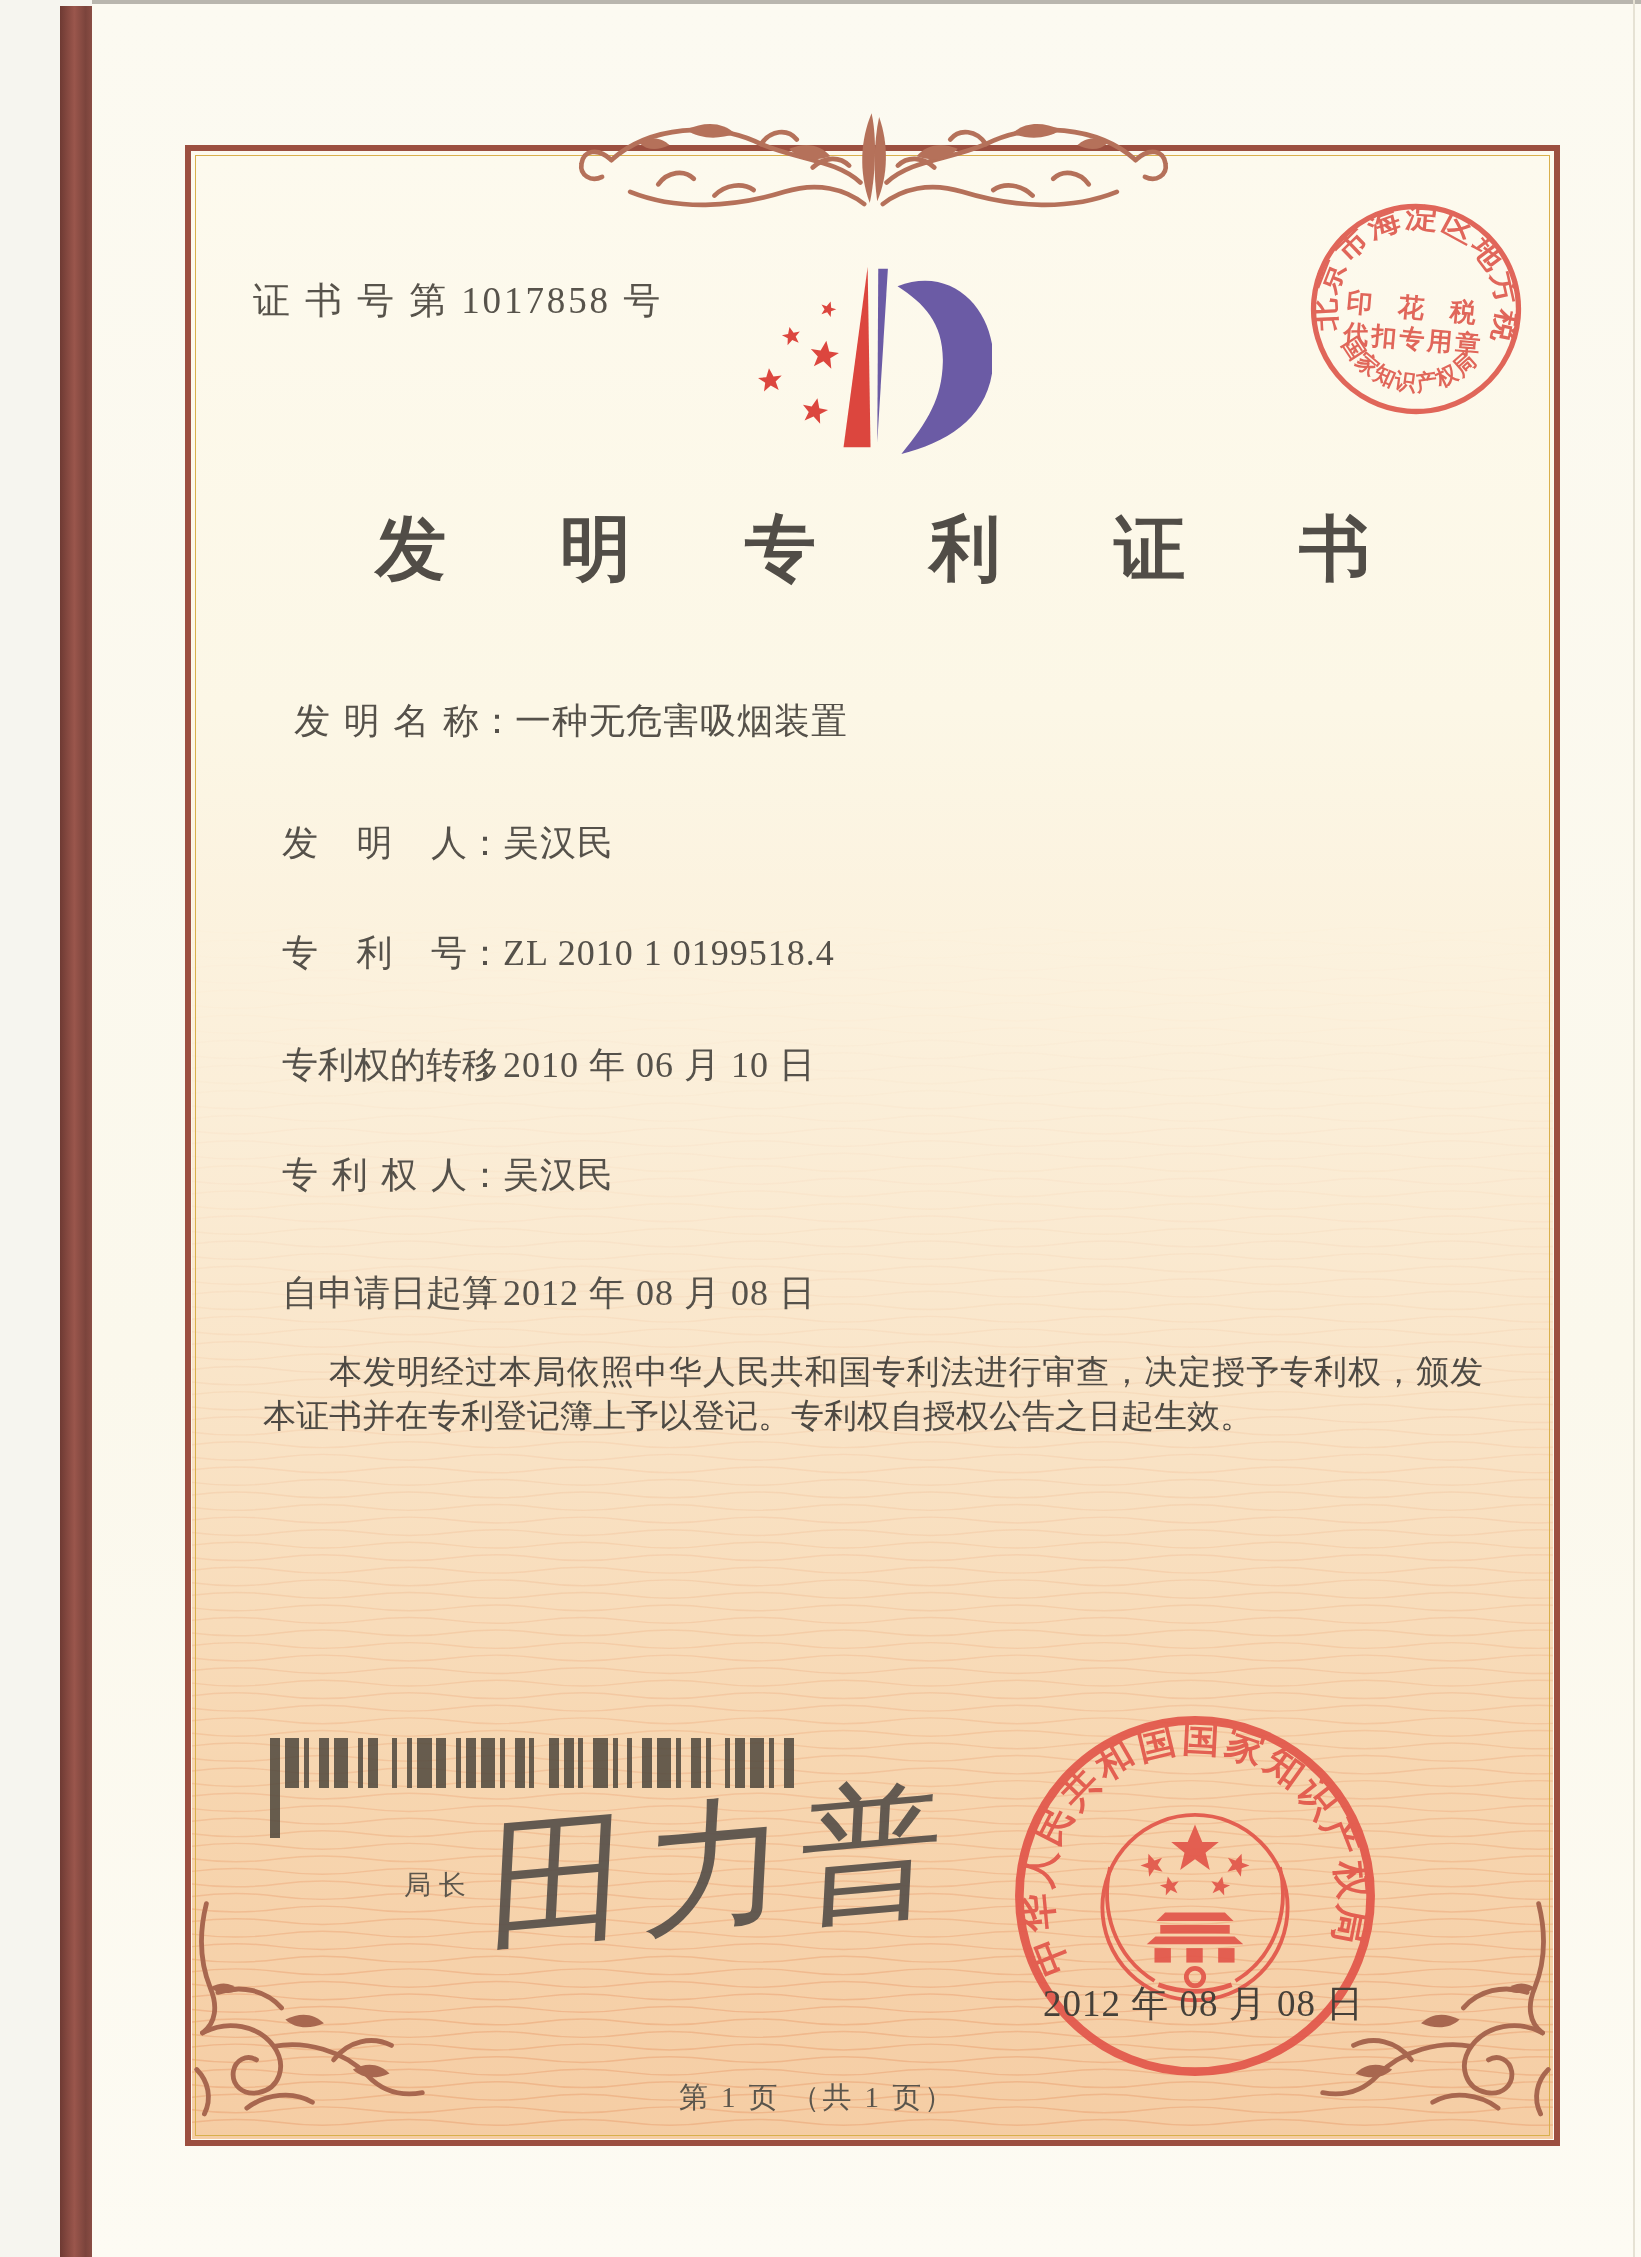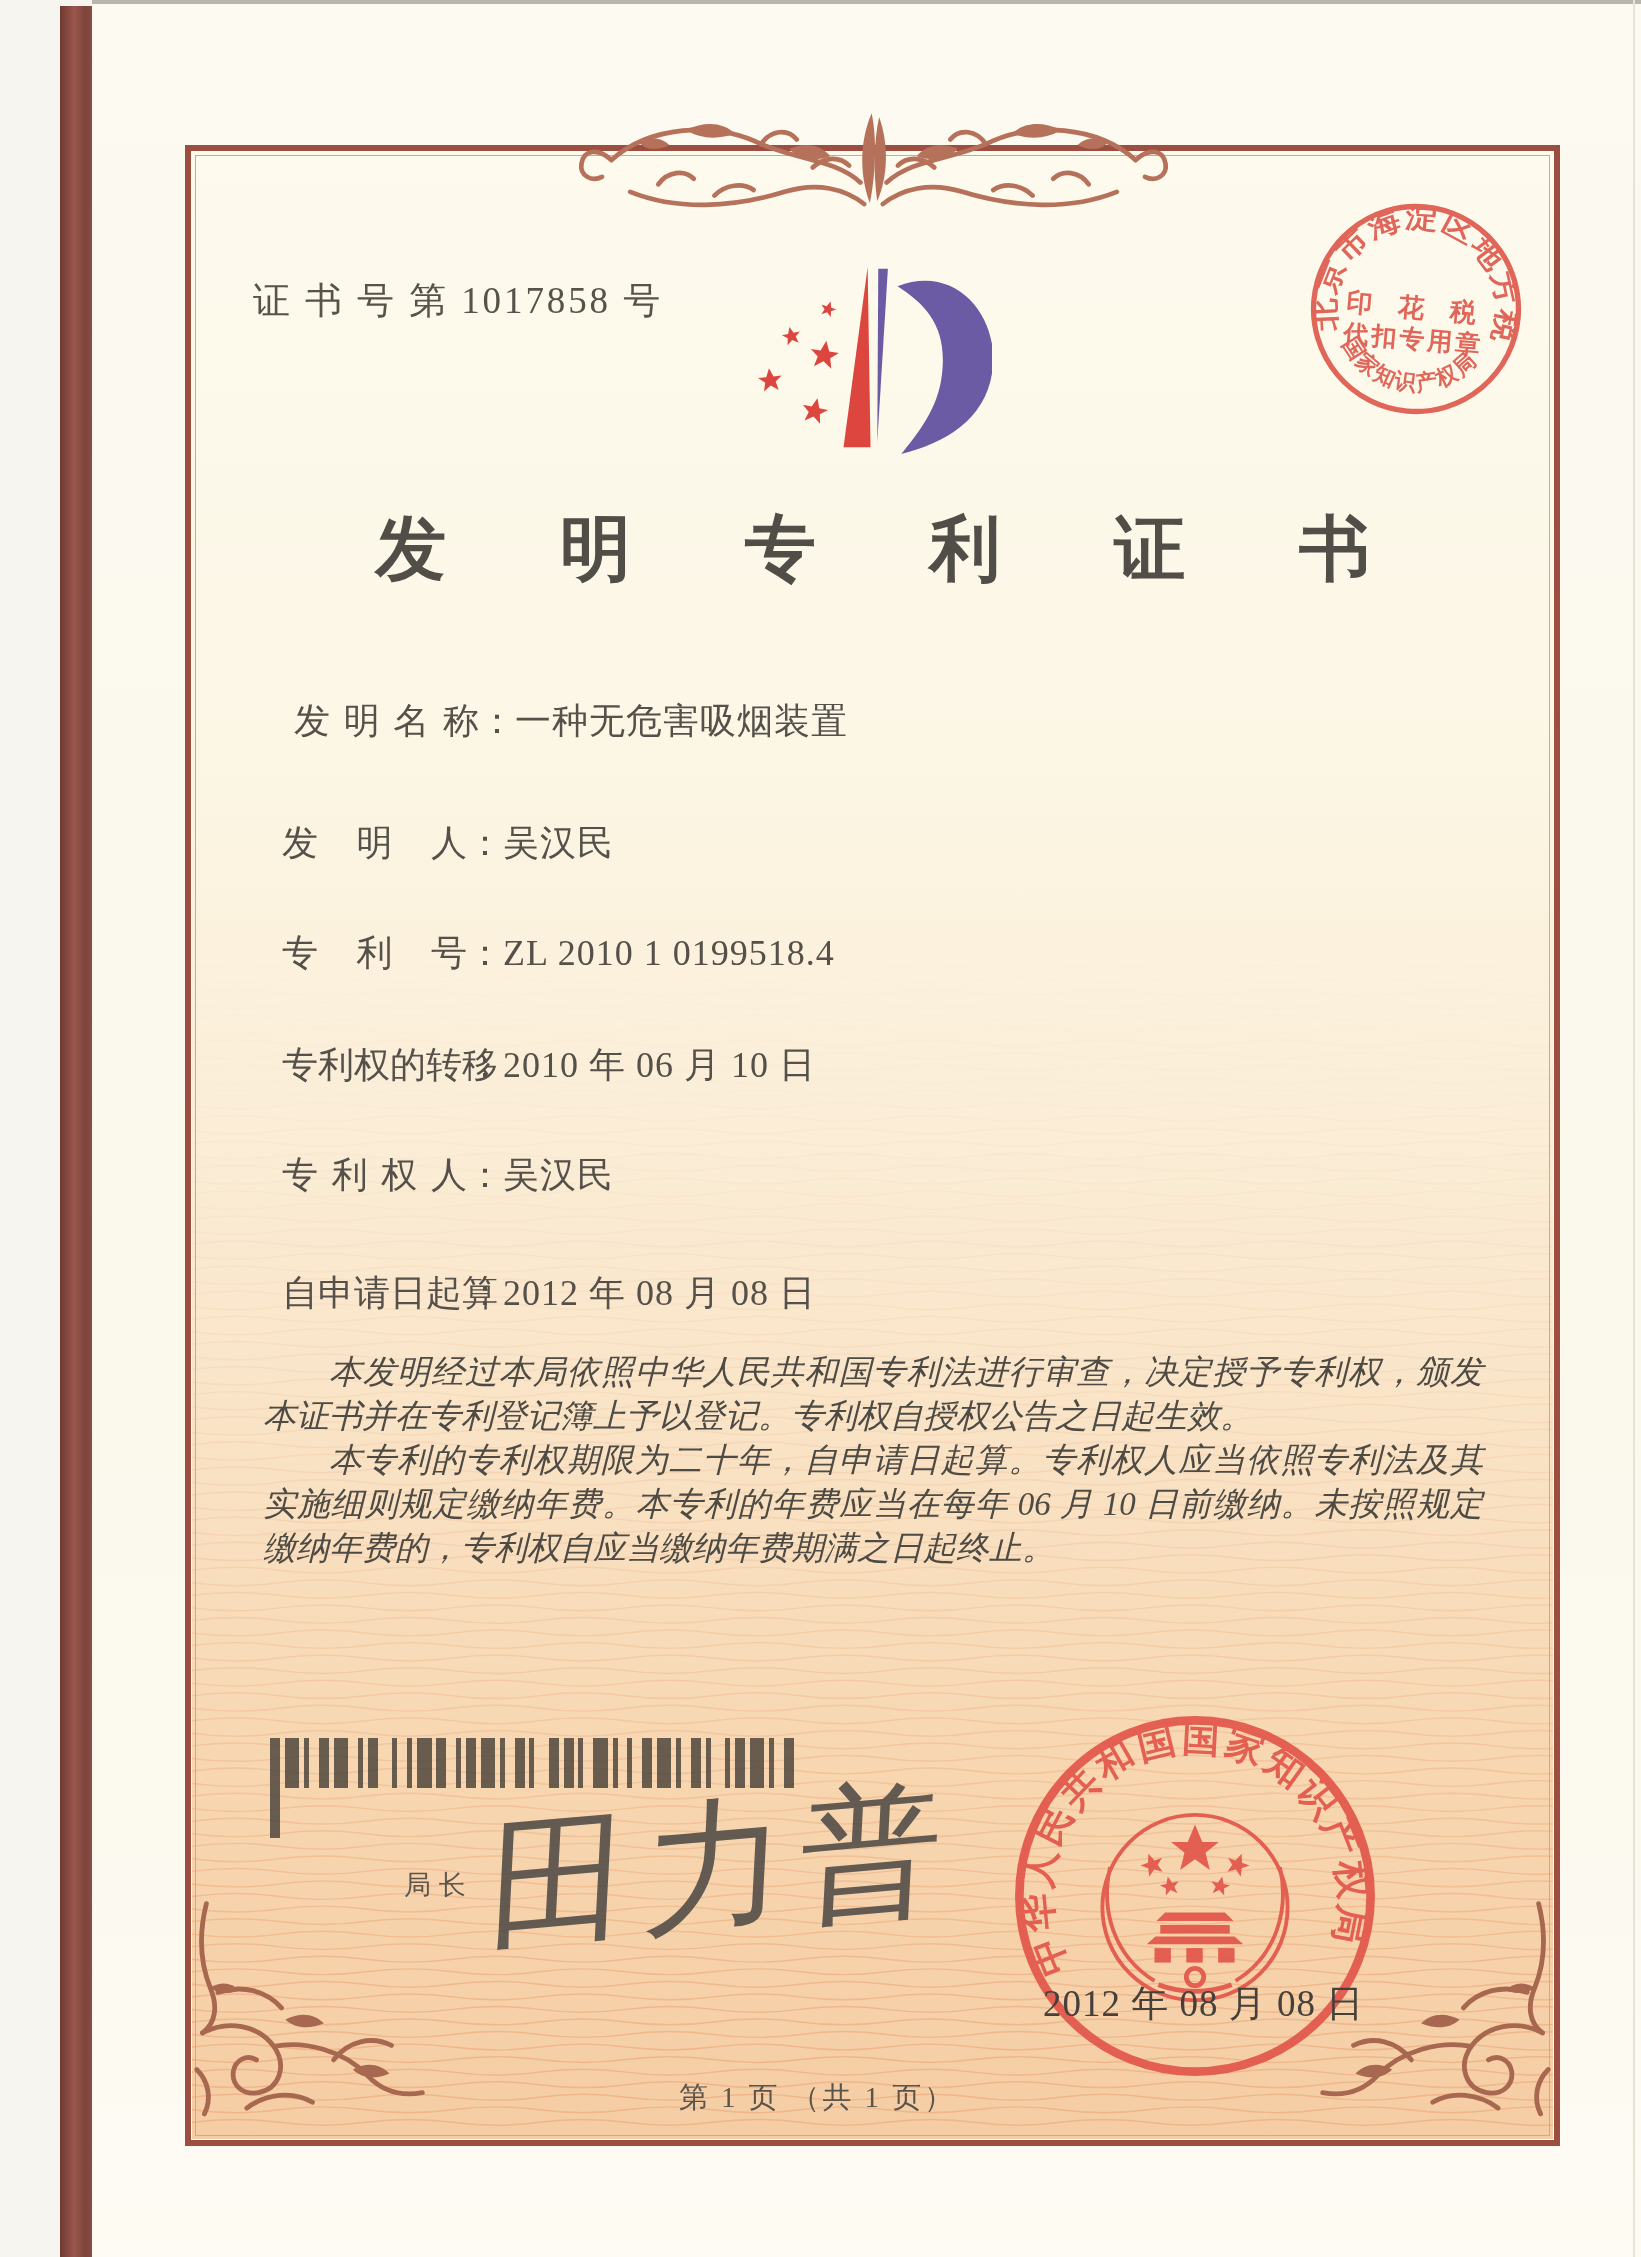--- a/index.html
+++ b/index.html
@@ -34,21 +34,21 @@
   .title{position:absolute;left:185px;top:502px;width:1375px;text-align:center;
     font-size:71px;font-weight:600;color:#514d47;letter-spacing:48px;padding-left:48px;box-sizing:border-box;}
   .field-row{position:absolute;left:282px;font-size:36px;color:#55514a;white-space:nowrap;}
   .f-label{display:inline-block;width:185px;text-align:justify;text-align-last:justify;vertical-align:bottom;}
   .f-colon{display:inline-block;}
   .f-value{display:inline-block;letter-spacing:1px;}
   .row-0{top:697px;margin-left:12px;} .row-1{top:819px;} .row-2{top:929px;}
   .row-3{top:1041px;} .row-4{top:1151px;} .row-5{top:1269px;}
 
   .body-text{position:absolute;left:263px;top:1350px;width:1220px;
-    font-size:33px;line-height:44px;color:#4e4a44;text-align:justify;font-style:italic;}
+    font-size:33px;line-height:44px;color:#4e4a44;text-align:justify;}
   .body-text p{margin:0;text-indent:2em;}
 
   .barcode{position:absolute;left:270px;top:1738px;width:538px;height:50px;font-size:0;}
   .barcode span{display:inline-block;height:50px;}
   .bar{background:#4e463c;opacity:.85;}
 
   .sig-role{position:absolute;left:404px;top:1867px;font-size:27px;color:#5c564c;letter-spacing:7.7px;}
   .sig-name{position:absolute;left:488px;top:1792px;font-size:143px;color:#57504a;
     letter-spacing:13.5px;transform:rotate(-5deg) skewX(-8deg);transform-origin:left center;
     font-family:"Liberation Serif",cursive,serif;opacity:.92;}
@@ -271,21 +271,20 @@
 </div>
 <div class="field-row row-4">
   <span class="f-label">专利权人</span><span class="f-colon">：</span><span class="f-value">吴汉民</span>
 </div>
 <div class="field-row row-5">
   <span class="f-label">自申请日起算</span><span class="f-colon">：</span><span class="f-value">2012 年 08 月 08 日</span>
 </div>
 
 <div class="body-text">
   <p>本发明经过本局依照中华人民共和国专利法进行审查，决定授予专利权，颁发本证书并在专利登记簿上予以登记。专利权自授权公告之日起生效。</p>
-  <p>本专利的专利权期限为二十年，自申请日起算。专利权人应当依照专利法及其实施细则规定缴纳年费。本专利的年费应当在每年 06 月 10 日前缴纳。未按照规定缴纳年费的，专利权自应当缴纳年费期满之日起终止。</p>
 </div>
 
 <div id="barcode" class="barcode"><span class="bar" style="width: 9.8px;"></span><span style="width: 4.9px;"></span><span class="bar" style="width: 14.7px;"></span><span style="width: 4.9px;"></span><span class="bar" style="width: 4.9px;"></span><span style="width: 9.8px;"></span><span class="bar" style="width: 9.8px;"></span><span style="width: 4.9px;"></span><span class="bar" style="width: 14.7px;"></span><span style="width: 9.8px;"></span><span class="bar" style="width: 4.9px;"></span><span style="width: 4.9px;"></span><span class="bar" style="width: 9.8px;"></span><span style="width: 14.7px;"></span><span class="bar" style="width: 4.9px;"></span><span style="width: 9.8px;"></span><span class="bar" style="width: 4.9px;"></span><span style="width: 4.9px;"></span><span class="bar" style="width: 14.7px;"></span><span style="width: 4.9px;"></span><span class="bar" style="width: 9.8px;"></span><span style="width: 9.8px;"></span><span class="bar" style="width: 4.9px;"></span><span style="width: 4.9px;"></span><span class="bar" style="width: 9.8px;"></span><span style="width: 4.9px;"></span><span class="bar" style="width: 14.7px;"></span><span style="width: 4.9px;"></span><span class="bar" style="width: 4.9px;"></span><span style="width: 9.8px;"></span><span class="bar" style="width: 9.8px;"></span><span style="width: 4.9px;"></span><span class="bar" style="width: 4.9px;"></span><span style="width: 14.7px;"></span><span class="bar" style="width: 9.8px;"></span><span style="width: 4.9px;"></span><span class="bar" style="width: 9.8px;"></span><span style="width: 4.9px;"></span><span class="bar" style="width: 4.9px;"></span><span style="width: 9.8px;"></span><span class="bar" style="width: 14.7px;"></span><span style="width: 4.9px;"></span><span class="bar" style="width: 4.9px;"></span><span style="width: 9.8px;"></span><span class="bar" style="width: 4.9px;"></span><span style="width: 9.8px;"></span><span class="bar" style="width: 9.8px;"></span><span style="width: 4.9px;"></span><span class="bar" style="width: 14.7px;"></span><span style="width: 4.9px;"></span><span class="bar" style="width: 4.9px;"></span><span style="width: 9.8px;"></span><span class="bar" style="width: 9.8px;"></span><span style="width: 4.9px;"></span><span class="bar" style="width: 4.9px;"></span><span style="width: 14.7px;"></span><span class="bar" style="width: 4.9px;"></span><span style="width: 4.9px;"></span><span class="bar" style="width: 9.8px;"></span><span style="width: 4.9px;"></span><span class="bar" style="width: 14.7px;"></span><span style="width: 4.9px;"></span><span class="bar" style="width: 4.9px;"></span><span style="width: 9.8px;"></span><span class="bar" style="width: 9.8px;"></span><span style="width: 4.9px;"></span><span class="bar" style="width: 9.8px;"></span></div>
 
 <div class="sig-role">局长</div>
 <div class="sig-name">田力普</div>
 
 <svg class="seal-svg" width="386" height="386" viewBox="0 0 400 400" opacity="0.92">
   <defs>
     <path id="sealArc" d="M 70.1 275 A 150 150 0 1 1 329.9 275" fill="none"></path>

